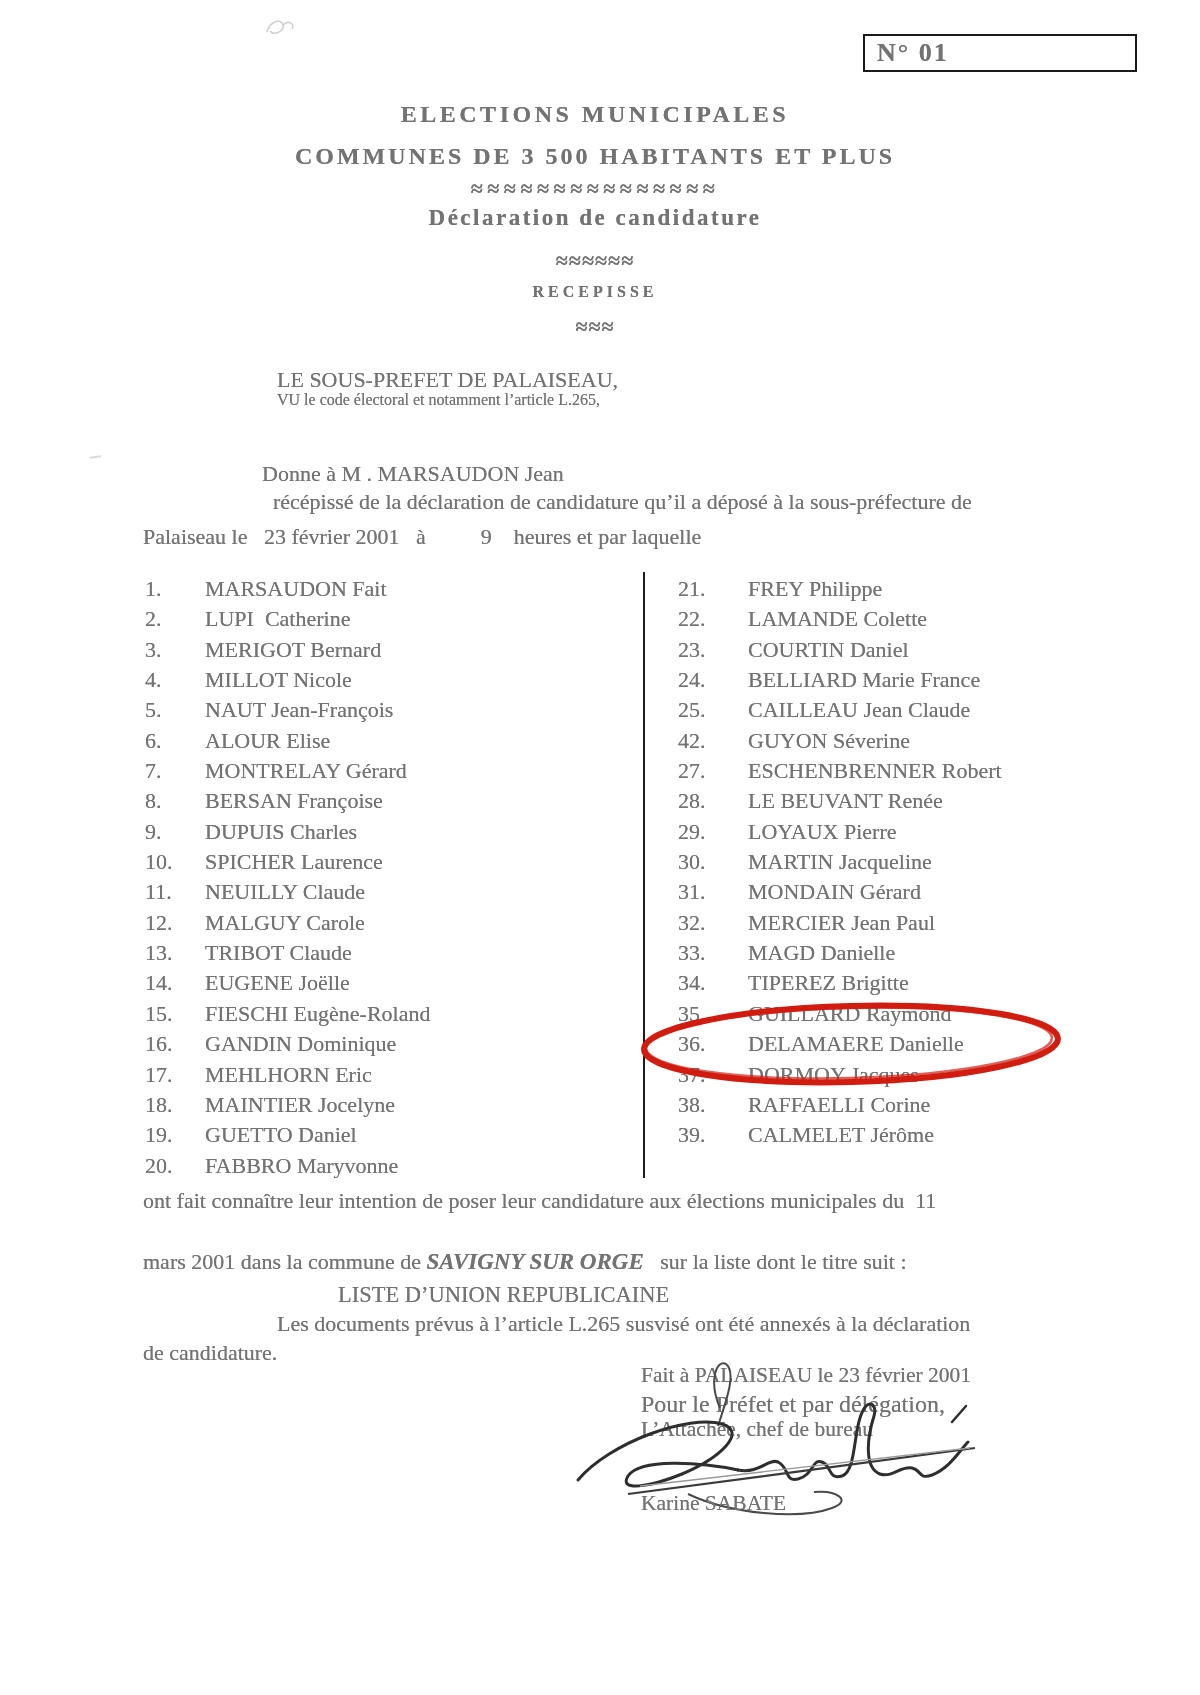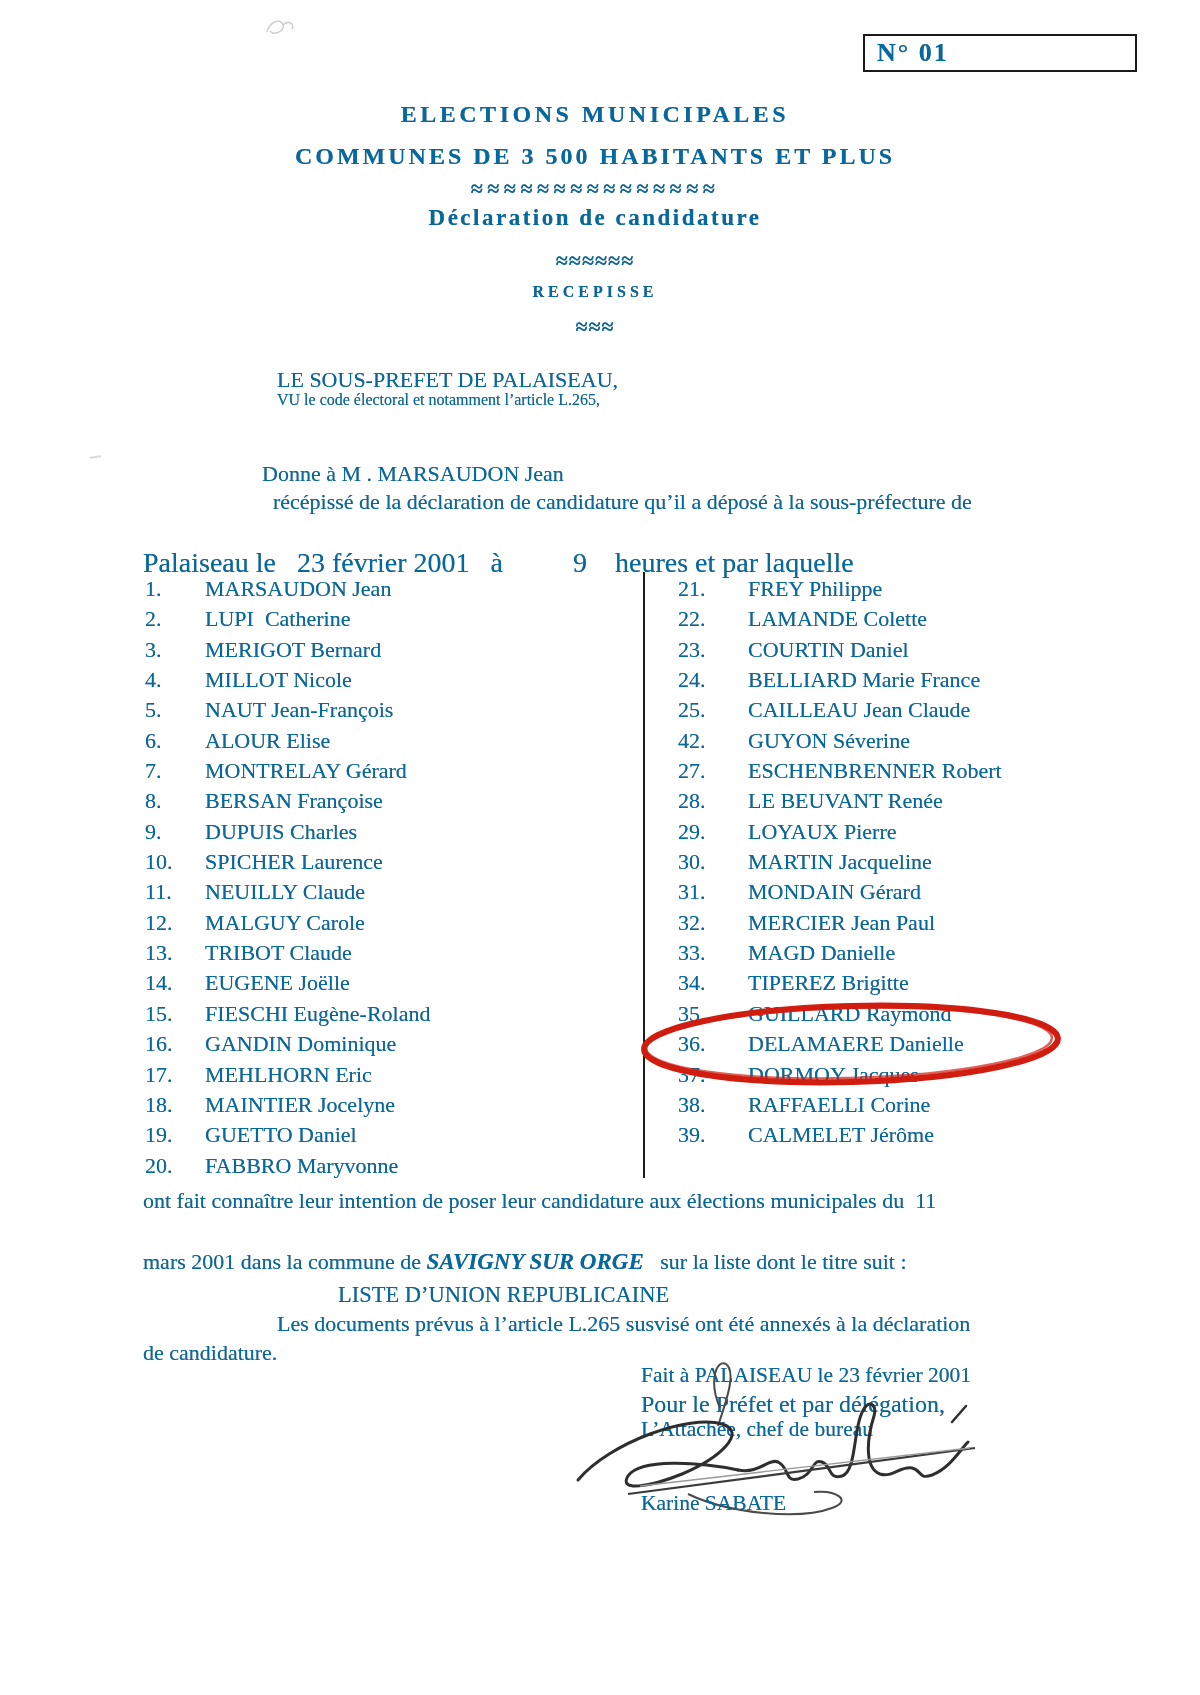--- a/index.html
+++ b/index.html
@@ -1,18 +1,18 @@
 <!DOCTYPE html>
 <html><head>
 <meta charset="utf-8">
 <style>
   html,body{margin:0;padding:0;background:#ffffff;}
   .page{
     position:relative;width:1200px;height:1695px;background:#ffffff;
-    font-family:"Liberation Serif", serif;color:#0369a1;overflow:hidden;
+    font-family:"Liberation Serif", serif;color:#737373;overflow:hidden;
     text-shadow:0 0 .4px rgba(0,0,0,.45);
   }
   .abs{position:absolute;line-height:1.2;white-space:pre;}
   .centered{left:0;width:1190px;text-align:center;}
   .b{font-weight:700;}
   
   .numbox{
     position:absolute;left:863px;top:34px;width:258px;height:34px;
     border:2px solid #1a1a1a;display:flex;align-items:center;
     font-size:26px;font-weight:700;padding-left:12px;letter-spacing:2px;
@@ -23,21 +23,21 @@
   .sep1{top:176px;font-size:22px;letter-spacing:4.5px;font-weight:700;}
   .t3{top:204px;font-size:23px;letter-spacing:2.5px;}
   .sep2{top:248px;font-size:22px;letter-spacing:1px;font-weight:700;}
   .t4{top:282px;font-size:16px;letter-spacing:4px;}
   .sep3{top:314px;font-size:22px;letter-spacing:1px;font-weight:700;}
   
   .in1{left:277px;top:367px;font-size:22px;}
   .in2{left:277px;top:390px;font-size:16px;}
   .in3{left:262px;top:461px;font-size:22px;}
   .in4{left:273px;top:489px;font-size:22px;text-align:center;}
-  .in5{left:143px;top:546px;font-size:28px;}
+  .in5{left:143px;top:524px;font-size:22px;}
   
   .col{position:absolute;top:574px;font-size:22px;}
   .col-left{left:145px;width:470px;}
   .col-right{left:678px;width:470px;}
   .crow{height:30.35px;line-height:30.35px;white-space:pre;}
   .cnum{display:inline-block;}
   .cnum-l{width:60px;}
   .cnum-r{width:70px;}
   .divider{position:absolute;left:643px;top:572px;width:2px;height:606px;background:#1c1c1c;}
   
@@ -77,21 +77,21 @@
   <div class="abs centered b t4">RECEPISSE</div>
   <div class="abs centered sep3">≈≈≈</div>
 
   <div class="abs in1">LE SOUS-PREFET DE PALAISEAU,</div>
   <div class="abs in2">VU le code électoral et notamment l’article L.265,</div>
   <div class="abs in3">Donne à M . MARSAUDON Jean</div>
   <div class="abs in4">récépissé de la déclaration de candidature qu’il a déposé à la sous-préfecture de</div>
   <div class="abs in5">Palaiseau le   23 février 2001   à          9    heures et par laquelle</div>
 
   <div class="col col-left" id="col-left">
-      <div class="crow"><span class="cnum cnum-l">1.</span><span>MARSAUDON Jean</span></div>
+      <div class="crow"><span class="cnum cnum-l">1.</span><span>MARSAUDON Fait</span></div>
       <div class="crow"><span class="cnum cnum-l">2.</span><span>LUPI  Catherine</span></div>
       <div class="crow"><span class="cnum cnum-l">3.</span><span>MERIGOT Bernard</span></div>
       <div class="crow"><span class="cnum cnum-l">4.</span><span>MILLOT Nicole</span></div>
       <div class="crow"><span class="cnum cnum-l">5.</span><span>NAUT Jean-François</span></div>
       <div class="crow"><span class="cnum cnum-l">6.</span><span>ALOUR Elise</span></div>
       <div class="crow"><span class="cnum cnum-l">7.</span><span>MONTRELAY Gérard</span></div>
       <div class="crow"><span class="cnum cnum-l">8.</span><span>BERSAN Françoise</span></div>
       <div class="crow"><span class="cnum cnum-l">9.</span><span>DUPUIS Charles</span></div>
       <div class="crow"><span class="cnum cnum-l">10.</span><span>SPICHER Laurence</span></div>
       <div class="crow"><span class="cnum cnum-l">11.</span><span>NEUILLY Claude</span></div>

